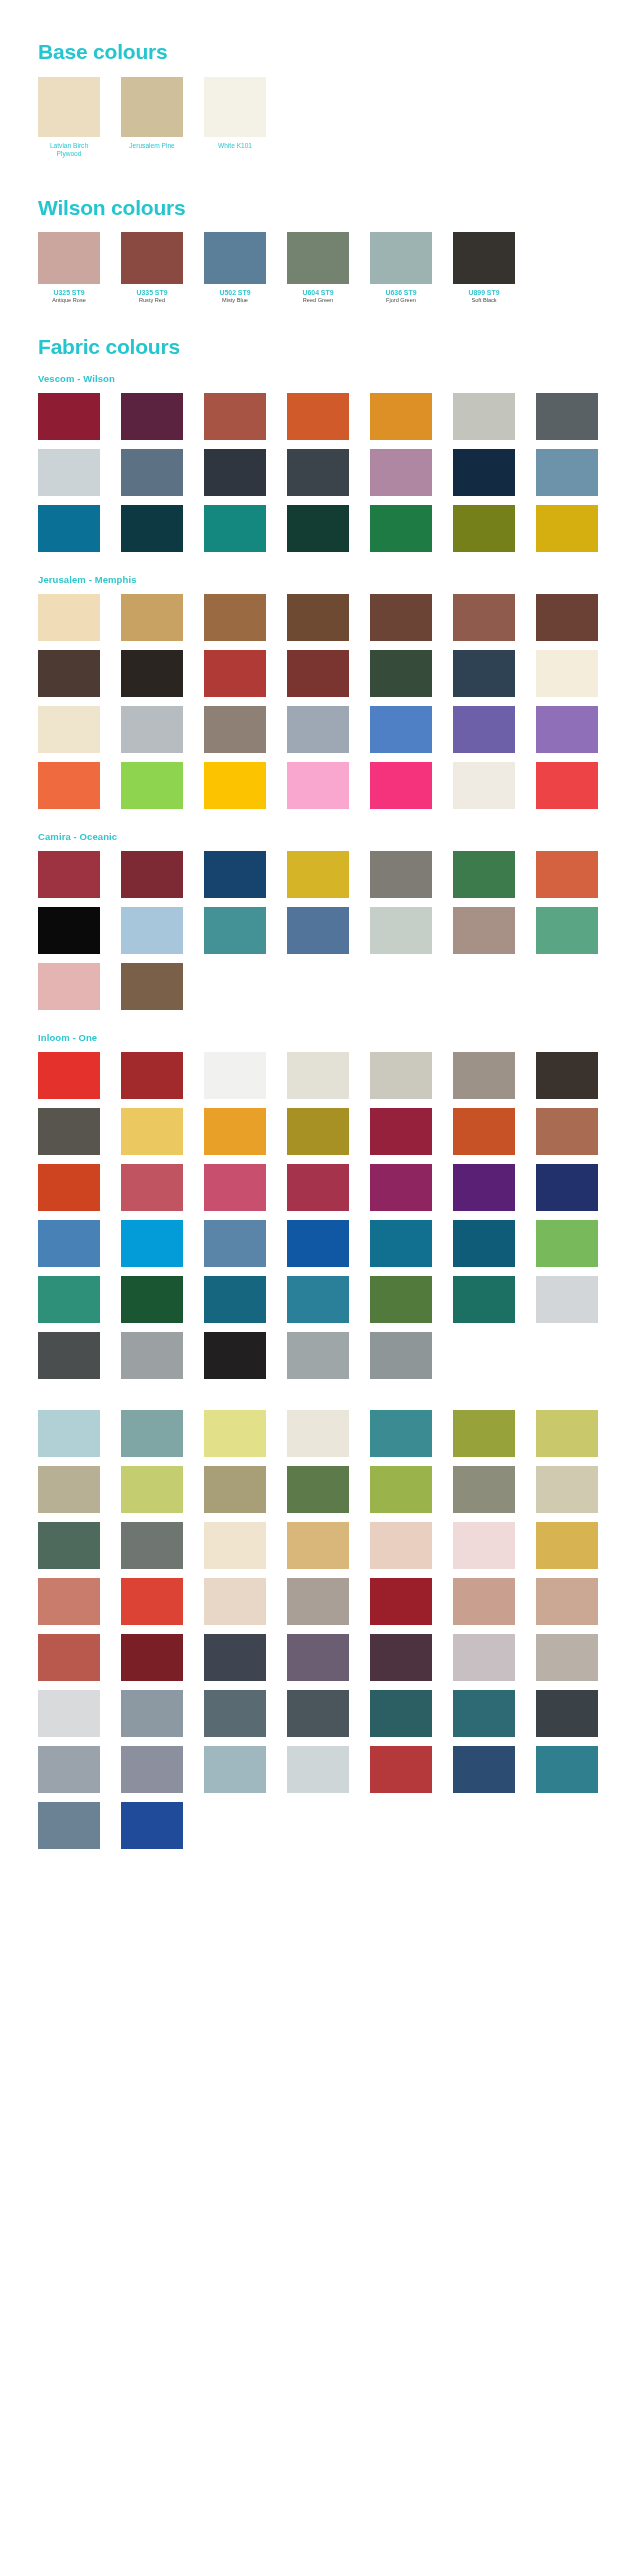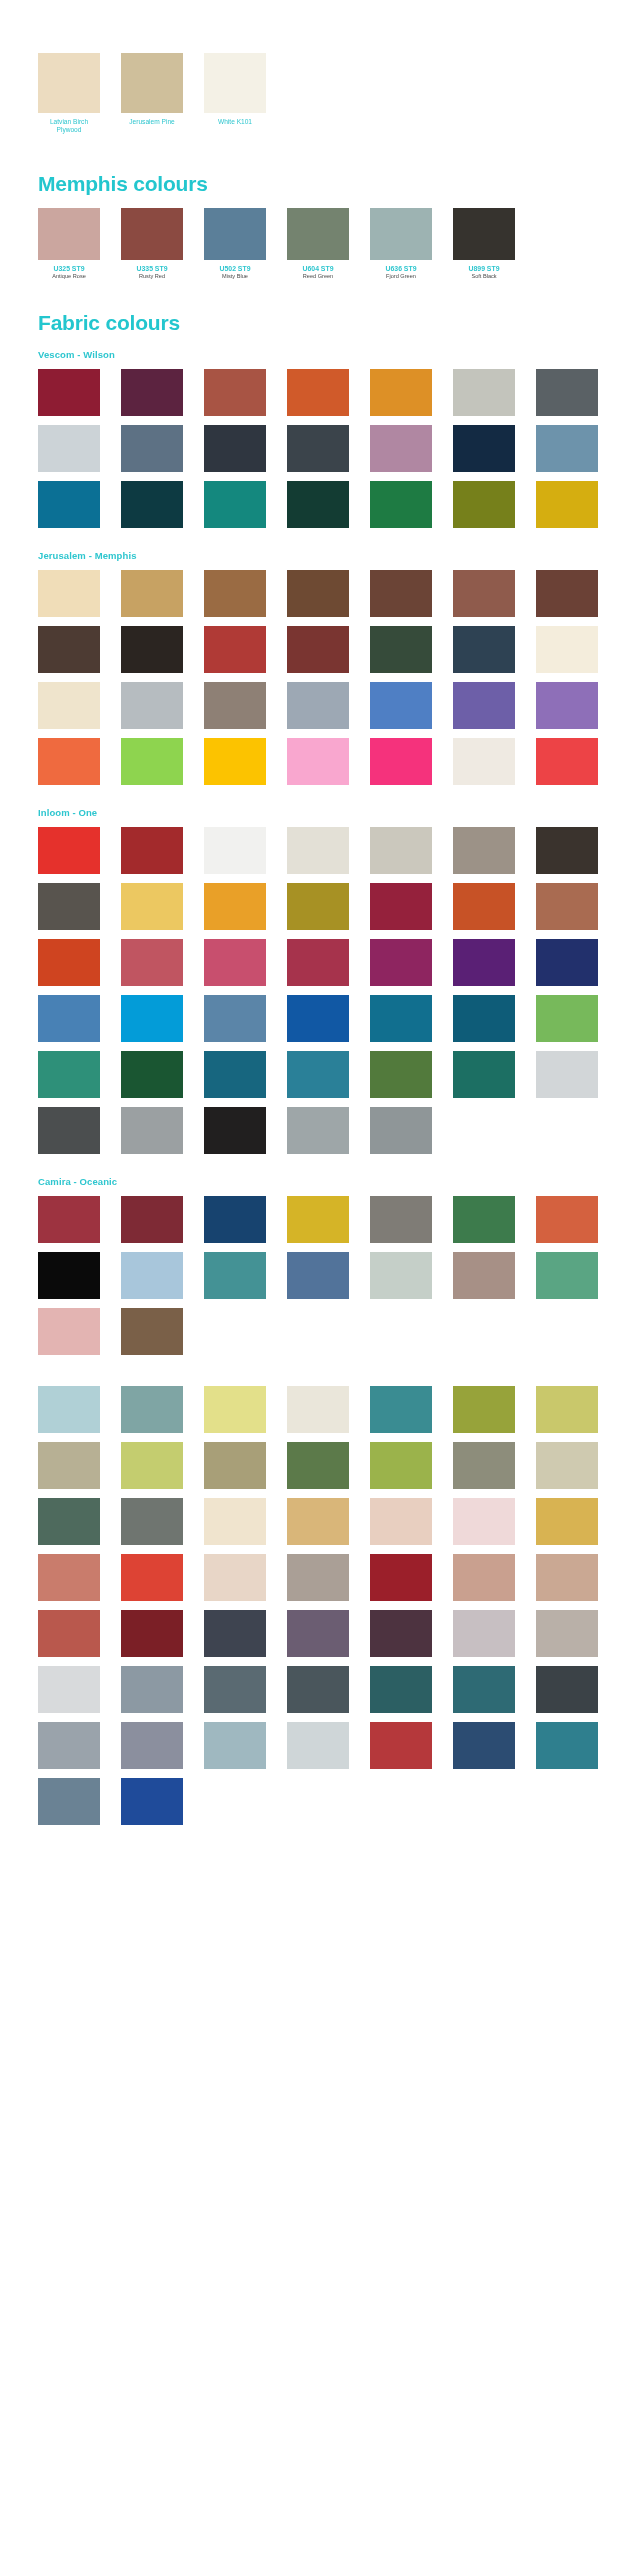--- a/index.html
+++ b/index.html
@@ -106,38 +106,39 @@
     padding: 0 0 0 38px;
   }
   .foot-wrap { padding-top: 30px; padding-bottom: 22px; }
 </style>
 </head>
 <body>
 
 <div class="page">
 
   <div class="sec-base">
+    <h1 class="h1">Base colours</h1>
     <div class="base-row" id="base-row">
         <div class="base-cell">
           <span class="base-sw" style="background: rgb(236, 220, 192);"></span>
           <div class="base-cap">Latvian Birch Plywood</div>
         </div>
         <div class="base-cell">
           <span class="base-sw" style="background: rgb(207, 191, 155);"></span>
           <div class="base-cap">Jerusalem Pine</div>
         </div>
         <div class="base-cell">
           <span class="base-sw" style="background: rgb(244, 241, 230);"></span>
           <div class="base-cap">White K101</div>
         </div>
       </div>
   </div>
 
   <div class="sec-topper">
-    <h1 class="h1">Memphis colours</h1>
+    <h1 class="h1">Wilson colours</h1>
     <div class="top-row" id="topper-row">
         <div class="top-cell">
           <span class="top-sw" style="background: rgb(203, 166, 159);"></span>
           <div class="top-code">U325 ST9</div>
           <div class="top-name">Antique Rose</div>
         </div>
         <div class="top-cell">
           <span class="top-sw" style="background: rgb(139, 74, 65);"></span>
           <div class="top-code">U335 ST9</div>
           <div class="top-name">Rusty Red</div>
@@ -218,20 +219,41 @@
             <span class="fab-sw" style="background: rgb(79, 127, 196);"></span>
             <span class="fab-sw" style="background: rgb(109, 95, 168);"></span>
             <span class="fab-sw" style="background: rgb(142, 111, 184);"></span>
             <span class="fab-sw" style="background: rgb(239, 106, 63);"></span>
             <span class="fab-sw" style="background: rgb(142, 212, 79);"></span>
             <span class="fab-sw" style="background: rgb(252, 195, 0);"></span>
             <span class="fab-sw" style="background: rgb(249, 167, 207);"></span>
             <span class="fab-sw" style="background: rgb(245, 50, 124);"></span>
             <span class="fab-sw" style="background: rgb(239, 234, 226);"></span>
             <span class="fab-sw" style="background: rgb(237, 67, 70);"></span>
+          </div>
+        </div>
+        <div class="grp-gap">
+          <div class="h2">Camira - Oceanic</div>
+          <div class="fab-grid">
+            <span class="fab-sw" style="background: rgb(157, 51, 64);"></span>
+            <span class="fab-sw" style="background: rgb(126, 42, 53);"></span>
+            <span class="fab-sw" style="background: rgb(23, 67, 111);"></span>
+            <span class="fab-sw" style="background: rgb(213, 180, 39);"></span>
+            <span class="fab-sw" style="background: rgb(127, 124, 118);"></span>
+            <span class="fab-sw" style="background: rgb(61, 123, 76);"></span>
+            <span class="fab-sw" style="background: rgb(212, 97, 63);"></span>
+            <span class="fab-sw" style="background: rgb(10, 10, 10);"></span>
+            <span class="fab-sw" style="background: rgb(168, 198, 219);"></span>
+            <span class="fab-sw" style="background: rgb(68, 146, 149);"></span>
+            <span class="fab-sw" style="background: rgb(82, 115, 154);"></span>
+            <span class="fab-sw" style="background: rgb(197, 207, 200);"></span>
+            <span class="fab-sw" style="background: rgb(167, 144, 134);"></span>
+            <span class="fab-sw" style="background: rgb(90, 165, 131);"></span>
+            <span class="fab-sw" style="background: rgb(227, 180, 178);"></span>
+            <span class="fab-sw" style="background: rgb(122, 96, 72);"></span>
           </div>
         </div>
         <div class="grp-gap">
           <div class="h2">Inloom - One</div>
           <div class="fab-grid">
             <span class="fab-sw" style="background: rgb(229, 49, 44);"></span>
             <span class="fab-sw" style="background: rgb(163, 42, 44);"></span>
             <span class="fab-sw" style="background: rgb(241, 241, 239);"></span>
             <span class="fab-sw" style="background: rgb(227, 224, 214);"></span>
             <span class="fab-sw" style="background: rgb(203, 200, 189);"></span>
@@ -263,41 +285,20 @@
             <span class="fab-sw" style="background: rgb(23, 102, 127);"></span>
             <span class="fab-sw" style="background: rgb(42, 128, 152);"></span>
             <span class="fab-sw" style="background: rgb(82, 122, 60);"></span>
             <span class="fab-sw" style="background: rgb(28, 111, 99);"></span>
             <span class="fab-sw" style="background: rgb(210, 214, 216);"></span>
             <span class="fab-sw" style="background: rgb(75, 78, 79);"></span>
             <span class="fab-sw" style="background: rgb(155, 160, 162);"></span>
             <span class="fab-sw" style="background: rgb(33, 31, 31);"></span>
             <span class="fab-sw" style="background: rgb(158, 166, 168);"></span>
             <span class="fab-sw" style="background: rgb(143, 150, 152);"></span>
-          </div>
-        </div>
-        <div class="grp-gap">
-          <div class="h2">Camira - Oceanic</div>
-          <div class="fab-grid">
-            <span class="fab-sw" style="background: rgb(157, 51, 64);"></span>
-            <span class="fab-sw" style="background: rgb(126, 42, 53);"></span>
-            <span class="fab-sw" style="background: rgb(23, 67, 111);"></span>
-            <span class="fab-sw" style="background: rgb(213, 180, 39);"></span>
-            <span class="fab-sw" style="background: rgb(127, 124, 118);"></span>
-            <span class="fab-sw" style="background: rgb(61, 123, 76);"></span>
-            <span class="fab-sw" style="background: rgb(212, 97, 63);"></span>
-            <span class="fab-sw" style="background: rgb(10, 10, 10);"></span>
-            <span class="fab-sw" style="background: rgb(168, 198, 219);"></span>
-            <span class="fab-sw" style="background: rgb(68, 146, 149);"></span>
-            <span class="fab-sw" style="background: rgb(82, 115, 154);"></span>
-            <span class="fab-sw" style="background: rgb(197, 207, 200);"></span>
-            <span class="fab-sw" style="background: rgb(167, 144, 134);"></span>
-            <span class="fab-sw" style="background: rgb(90, 165, 131);"></span>
-            <span class="fab-sw" style="background: rgb(227, 180, 178);"></span>
-            <span class="fab-sw" style="background: rgb(122, 96, 72);"></span>
           </div>
         </div>
         <div class="grp-gap">
           <div class="fab-grid">
             <span class="fab-sw" style="background: rgb(176, 208, 214);"></span>
             <span class="fab-sw" style="background: rgb(127, 165, 164);"></span>
             <span class="fab-sw" style="background: rgb(227, 224, 138);"></span>
             <span class="fab-sw" style="background: rgb(234, 230, 218);"></span>
             <span class="fab-sw" style="background: rgb(58, 140, 146);"></span>
             <span class="fab-sw" style="background: rgb(151, 163, 58);"></span>

